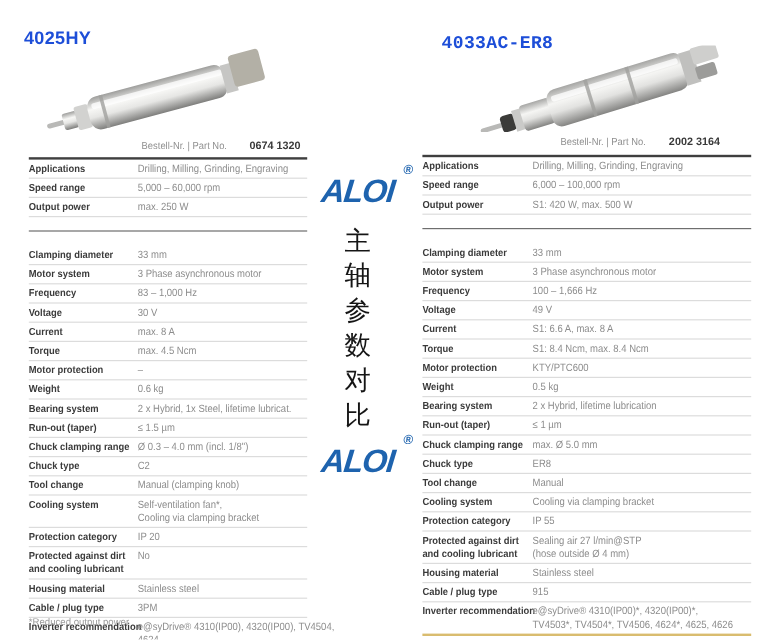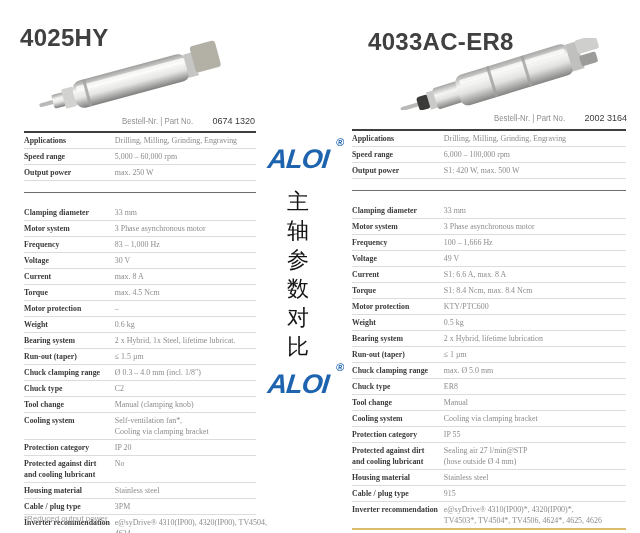--- a/index.html
+++ b/index.html
@@ -2,48 +2,48 @@
 <html><head>
 <meta charset="utf-8">
 <style>
   html,body { margin:0; padding:0; }
   body {
     width:640px; height:533px; position:relative; overflow:hidden;
     background:#ffffff; font-family:"Liberation Sans", sans-serif;
     -webkit-font-smoothing:antialiased;
   }
   .product-title {
-    position:absolute; font-size:24px; font-weight:600; color:#404040;
+    position:absolute; font-size:15px; font-weight:600; color:#1d4ed8;
     letter-spacing:0.3px; white-space:nowrap;
   }
   #title-left  { left:20px;  top:24px; }
-  #title-right { left:368px; top:28px; }
+  #title-right { left:368px; top:28px;font-family:Liberation Mono, monospace; }
 
   .spindle-photo { position:absolute; }
   #photo-left  { left:30px;  top:40px; }
   #photo-right { left:392px; top:38px; }
 
   .part-row {
-    position:absolute; display:flex; justify-content:flex-end; align-items:baseline;
+    position:absolute; display:flex; justify-content:center; align-items:baseline;
   }
   #part-left  { left:113px; top:116px; width:142px; }
   #part-right { left:440px; top:113px; width:187px; }
   .part-label {
     font-size:8.5px; color:#8f8f8f; white-space:nowrap;
     display:inline-block; transform:scaleX(0.92); transform-origin:0 50%;
   }
-  .part-number { font-size:9px; font-weight:normal; color:#3a3a3a; white-space:nowrap;margin-left:13px; }
+  .part-number { font-size:9px; font-weight:bold; color:#3a3a3a; white-space:nowrap;margin-left:13px; }
 
   .spec-table {
     position:absolute; border-top:2px solid #3f3f3f; border-bottom:2px solid #d9bc6f;
   }
   #table-left  { left:24px;  top:131px; width:232px; }
   #table-right { left:352px; top:129px; width:274px; }
 
-  .spec-row { display:flex; border-top:1px solid #dcdcdc; padding:2px 0; align-items:flex-start;font-family:Liberation Serif, serif; }
+  .spec-row { display:flex; border-top:1px solid #dcdcdc; padding:2px 0; align-items:flex-start; }
   .spec-row:first-child { border-top:none; }
   .section-spacer { height:11px; border-top:1px solid #dcdcdc; border-bottom:1.5px solid #6e6e6e; }
   .section-spacer + .spec-row { border-top:none;margin-top:12px; }
 
   .spec-label {
     flex:0 0 89px; width:89px; font-weight:bold; font-size:8.5px; line-height:11px;
     color:#3a3a3a; white-space:pre; transform:scaleX(0.92); transform-origin:0 50%;
   }
   #table-right .spec-label { flex-basis:90px; width:90px; }
   .spec-value {

